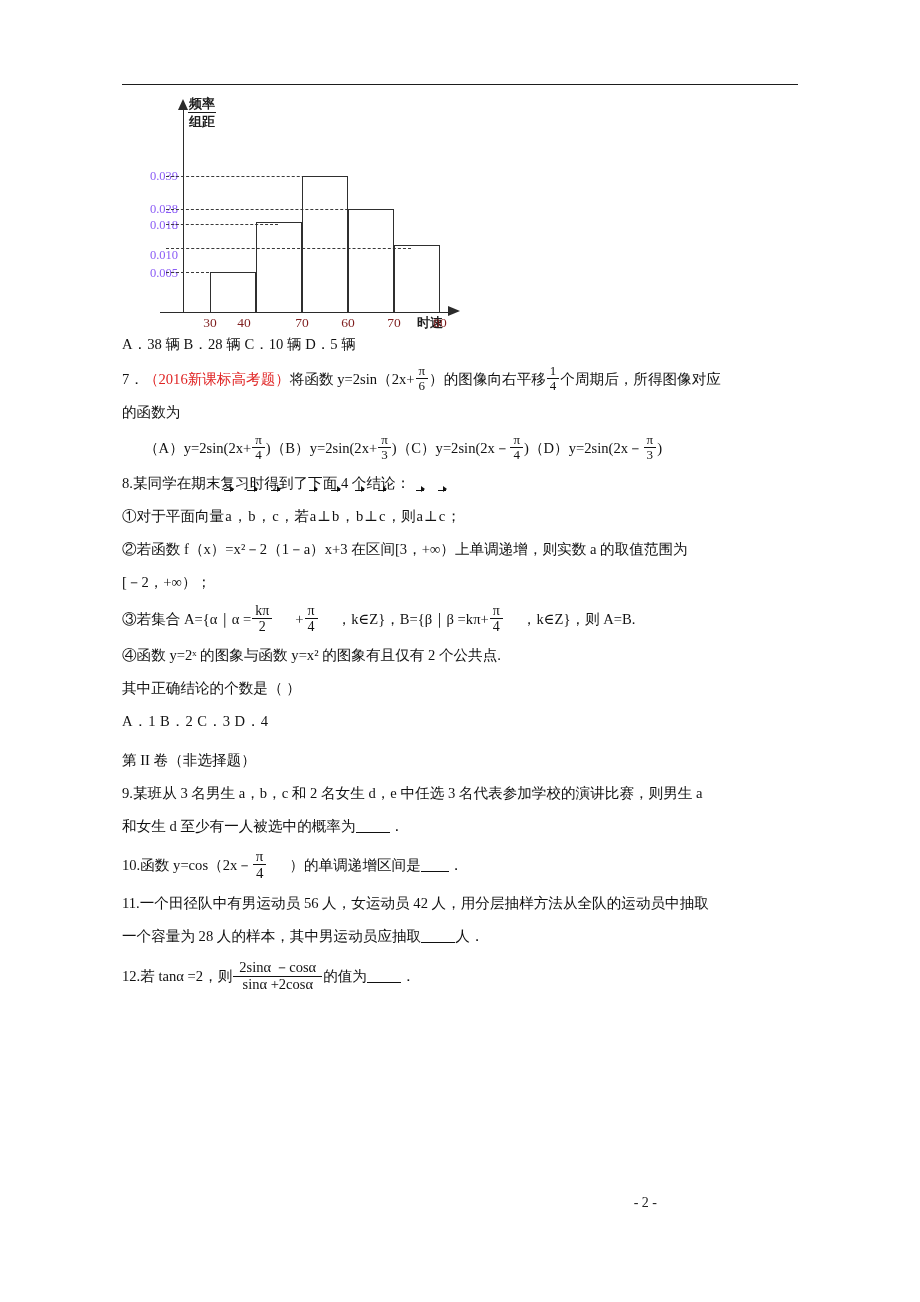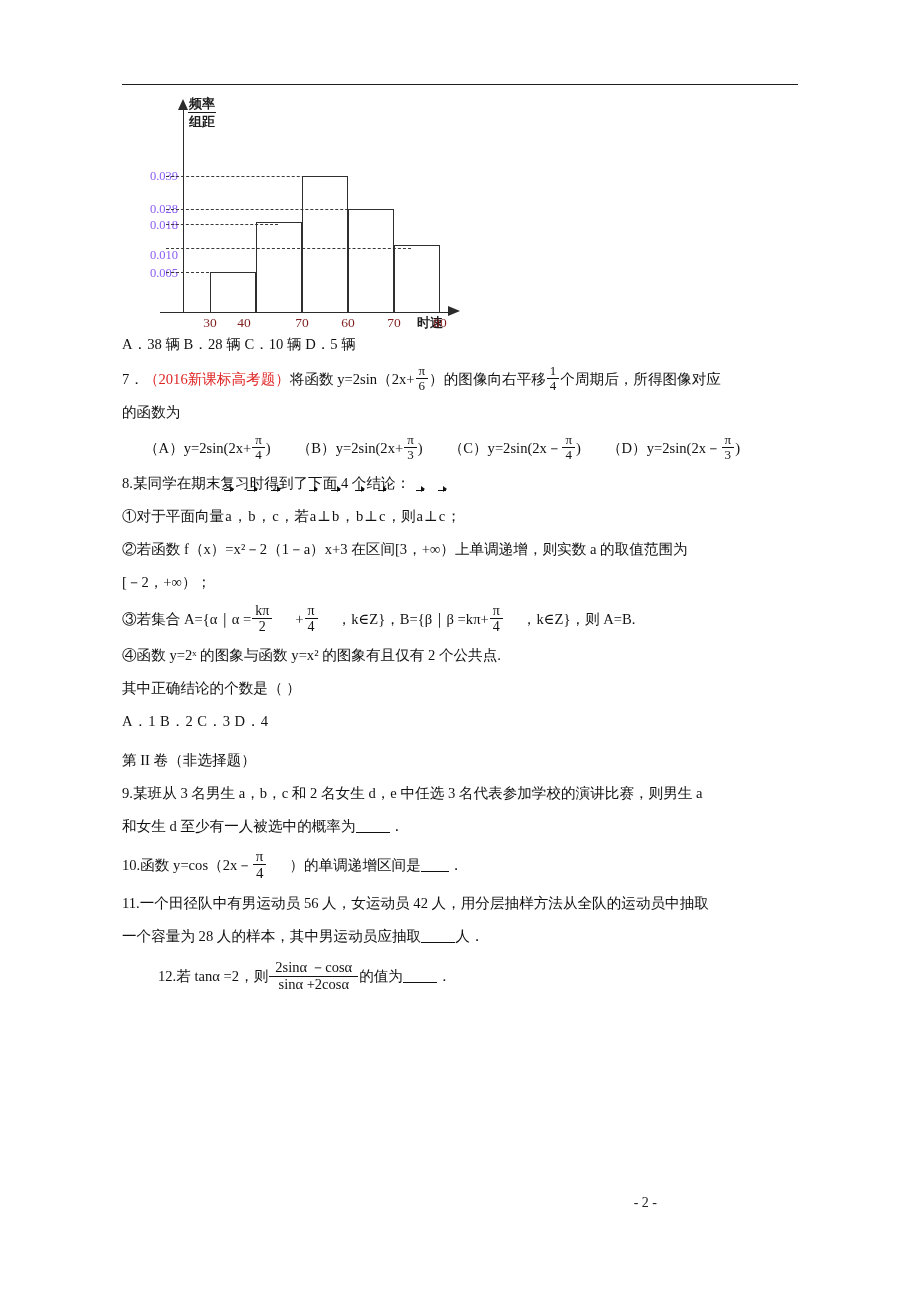--- a/index.html
+++ b/index.html
@@ -152,21 +152,20 @@
     font-size: 14.6px;
     line-height: 33px;
     color: #111;
     white-space: nowrap;
   }
   .red { color: #e02424; }
   .bold { font-weight: normal; }
 
   .opts-7 {
     display: flex;
-    gap: 26px;
     padding-left: 22px;
     line-height: 38px;
   }
   .opts-8 {
     letter-spacing: 0.5px;
   }
 
   
   .frac {
     display: inline-block;
@@ -336,21 +335,21 @@
 
     <div class="line" style="line-height:44px;">
       <span>10.函数 y=cos（2x－</span><span class="frac big"><span class="n">π</span><span class="d">4</span></span><span style="display:inline-block;width:22px;"></span><span>）的单调递增区间是</span><span class="blank sm"></span><span>．</span>
     </div>
 
     <div class="line">11.一个田径队中有男运动员 56 人，女运动员 42 人，用分层抽样方法从全队的运动员中抽取</div>
     <div class="line">
       <span>一个容量为 28 人的样本，其中男运动员应抽取</span><span class="blank"></span><span>人．</span>
     </div>
 
-    <div class="line" style="line-height:46px;margin-left:36px;">
+    <div class="line" style="line-height:46px;">
       <span>12.若 tanα =2，则</span><span class="frac wide" style="font-size:14.5px;vertical-align:-0.52em;"><span class="n">2sinα －cosα</span><span class="d">sinα +2cosα</span></span><span>的值为</span><span class="blank"></span><span>．</span>
     </div>
 
 
   </div>
 
   <div class="page-number">- 2 -</div>
 
 </div>
 

